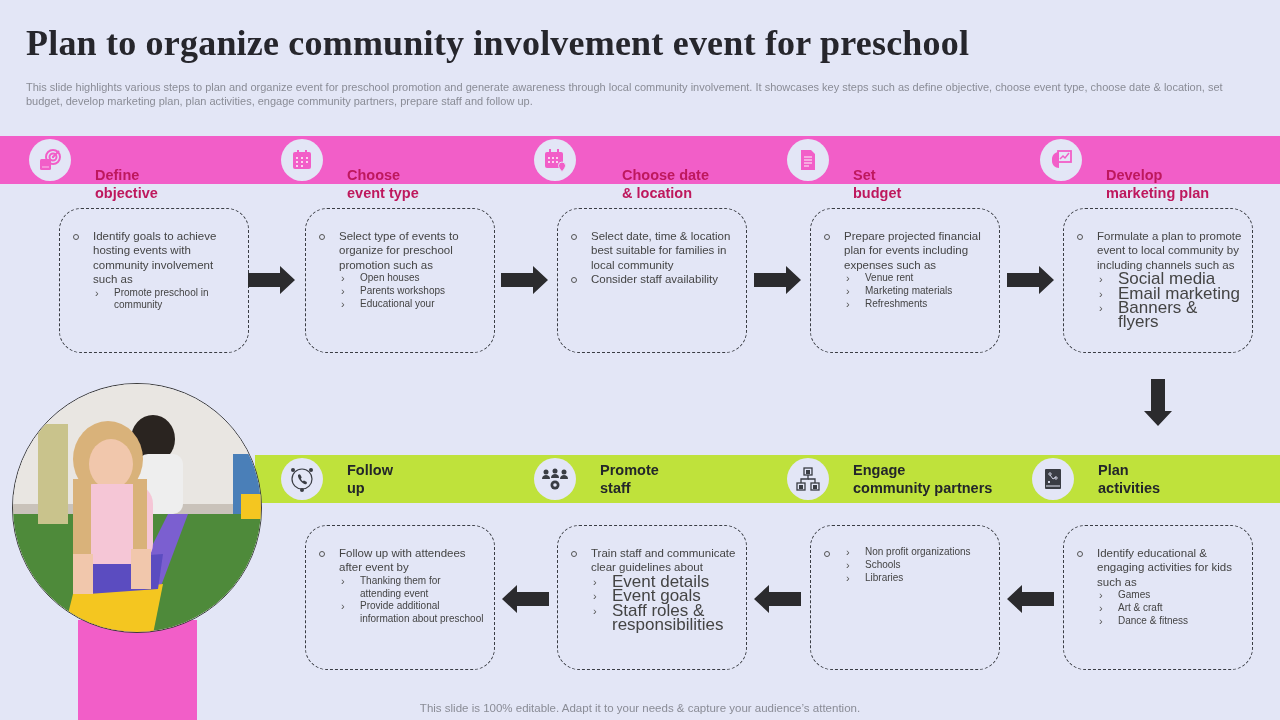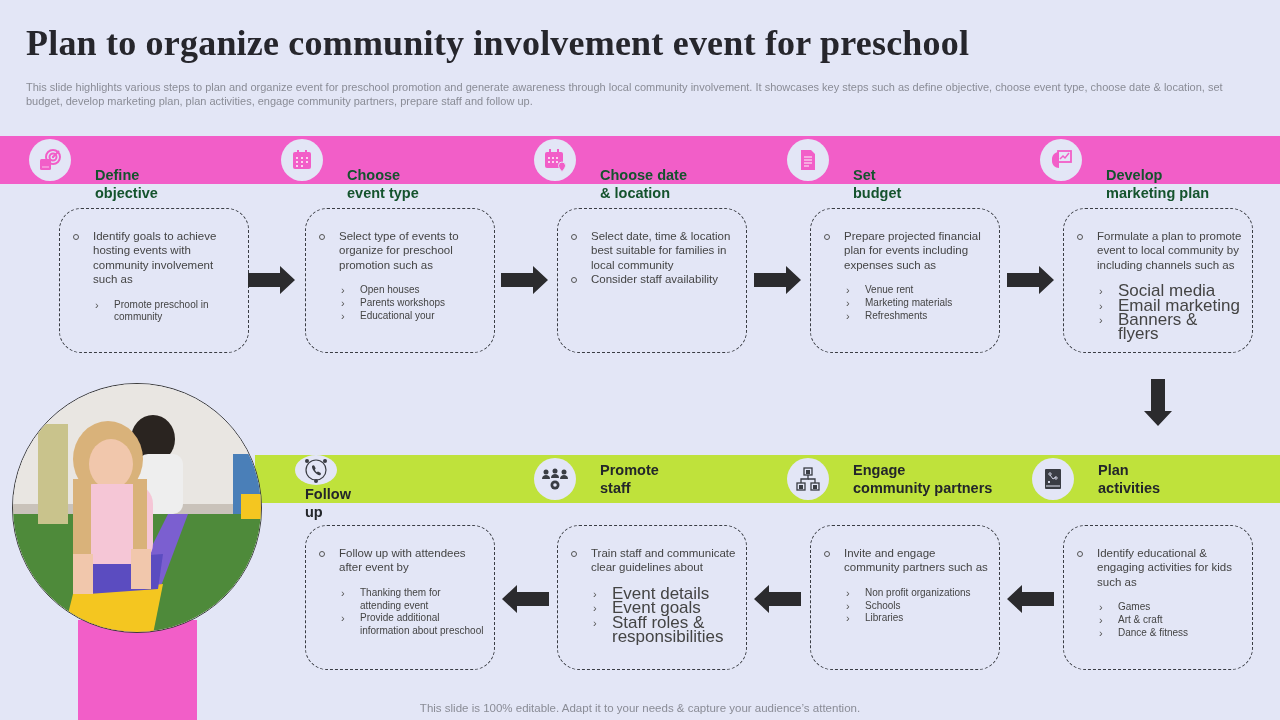--- a/index.html
+++ b/index.html
@@ -28,36 +28,36 @@
     position:absolute; display:flex; align-items:center; height:48px;
   }
   .step-icon {
     width:42px; height:42px; border-radius:50%;
     background:#e3e6f6; display:flex; align-items:center; justify-content:center;
   }
   .step-label {
     margin-left:24px; font-weight:bold; font-size:14.5px; line-height:18px;
     white-space:pre-line;
   }
-  .pink .step-label, .step-head.pinkhead .step-label { color:#14532d;margin-top:48px; }
+  .pink .step-label, .step-head.pinkhead .step-label { color:#be185d;margin-top:48px; }
   .step-head.greenhead .step-label { color:#23262a; }
 
   .card {
     position:absolute; width:190px; height:145px;
     border:1.3px dashed #3a3d44; border-radius:22px;
     box-sizing:border-box; padding:20px 10px 0 12px;
     font-size:11.5px; line-height:14.4px; color:#444;
   }
   .card ul { list-style:none; margin:0; padding:0; }
   .card li.main { position:relative; padding-left:21px; }
   .card li.main::before {
     content:""; position:absolute; left:1px; top:5px;
     width:4px; height:4px; border:1px solid #555; border-radius:50%;
   }
-  .card ul.sub { margin-top:12px; }
+  .card ul.sub { margin-top:0; }
   .card ul.sub li {
     position:relative; padding-left:21px; font-size:10px; line-height:12.8px;
   }
   .card ul.sub.big li { font-size:17px; line-height:14.4px; }
   .card ul.sub li::before {
     content:"\203A"; position:absolute; left:2px; top:0; color:#555; font-size:11px;
   }
 
   .arrow { position:absolute; }
   .photo {
@@ -108,21 +108,21 @@
           <rect x="11" y="13" width="2" height="2"></rect>
           <rect x="16" y="13" width="2" height="2"></rect>
           <rect x="6" y="17" width="2" height="2"></rect>
           <rect x="11" y="17" width="2" height="2"></rect>
         </g>
       </svg>
   </div>
   <div class="step-label">Choose
 event type</div>
 </div>
-<div class="step-head pinkhead" style="left:534px;top:136px;">
+<div class="step-head pinkhead" style="left:534px;top:136px;gap:22px;">
   <div class="step-icon">
     <svg width="26" height="26" viewBox="0 0 26 26">
         <rect x="3" y="5" width="18" height="16" rx="2" fill="#f25ec8"></rect>
         <line x1="8" y1="2" x2="8" y2="7" stroke="#f25ec8" stroke-width="2"></line>
         <line x1="16" y1="2" x2="16" y2="7" stroke="#f25ec8" stroke-width="2"></line>
         <g fill="#fbd3ef">
           <rect x="6" y="10" width="2" height="2"></rect>
           <rect x="10" y="10" width="2" height="2"></rect>
           <rect x="14" y="10" width="2" height="2"></rect>
           <rect x="6" y="14" width="2" height="2"></rect>
@@ -216,21 +216,21 @@
 <svg class="arrow" style="left:754px;top:266px;" width="48" height="28">
     <polygon points="0,7 32,7 32,0 47,14 32,28 32,21 0,21" fill="#2b2b2e"></polygon>
   </svg>
 <svg class="arrow" style="left:1007px;top:266px;" width="48" height="28">
     <polygon points="0,7 32,7 32,0 47,14 32,28 32,21 0,21" fill="#2b2b2e"></polygon>
   </svg>
 <svg class="arrow" style="left:1144px;top:379px;" width="28" height="48">
     <polygon points="7,0 21,0 21,32 28,32 14,47 0,32 7,32" fill="#2b2b2e"></polygon>
   </svg>
 
-<div class="step-head greenhead" style="left:281px;top:455px;flex-direction:column;">
+<div class="step-head greenhead" style="left:281px;top:455px;">
   <div class="step-icon">
     <svg width="30" height="30" viewBox="0 0 30 30">
         <circle cx="15" cy="15" r="10" fill="none" stroke="#3a3d44" stroke-width="1.2"></circle>
         <path d="M11 11c1-1 2-1 2.5 0l1 2c.3.6 0 1-.5 1.4-.3.3.8 2.2 2 2.8.4-.5.9-.8 1.4-.5l2 1c.8.5.6 1.5 0 2.2-2 2-9-5-8.4-8.9z" fill="#3a3d44"></path>
         <circle cx="6" cy="6" r="2" fill="#3a3d44"></circle>
         <circle cx="24" cy="6" r="2" fill="#3a3d44"></circle>
         <circle cx="15" cy="26" r="2" fill="#3a3d44"></circle>
       </svg>
   </div>
   <div class="step-label">Follow
@@ -306,21 +306,21 @@
       <li class="main"><span>Train staff and communicate clear guidelines about</span>
     <ul class="sub big">
       <li>Event details</li>
       <li>Event goals</li>
       <li>Staff roles &amp; responsibilities</li>
     </ul></li>
     </ul>
 </div>
 <div class="card" style="left:810px;top:525px;">
   <ul>
-      <li class="main"><span>Invite and engage community partners such as</span>
+      <li class="main">
     <ul class="sub">
       <li>Non profit organizations</li>
       <li>Schools</li>
       <li>Libraries</li>
     </ul></li>
     </ul>
 </div>
 <div class="card" style="left:1063px;top:525px;">
   <ul>
       <li class="main"><span>Identify educational &amp; engaging activities for kids such as</span>

